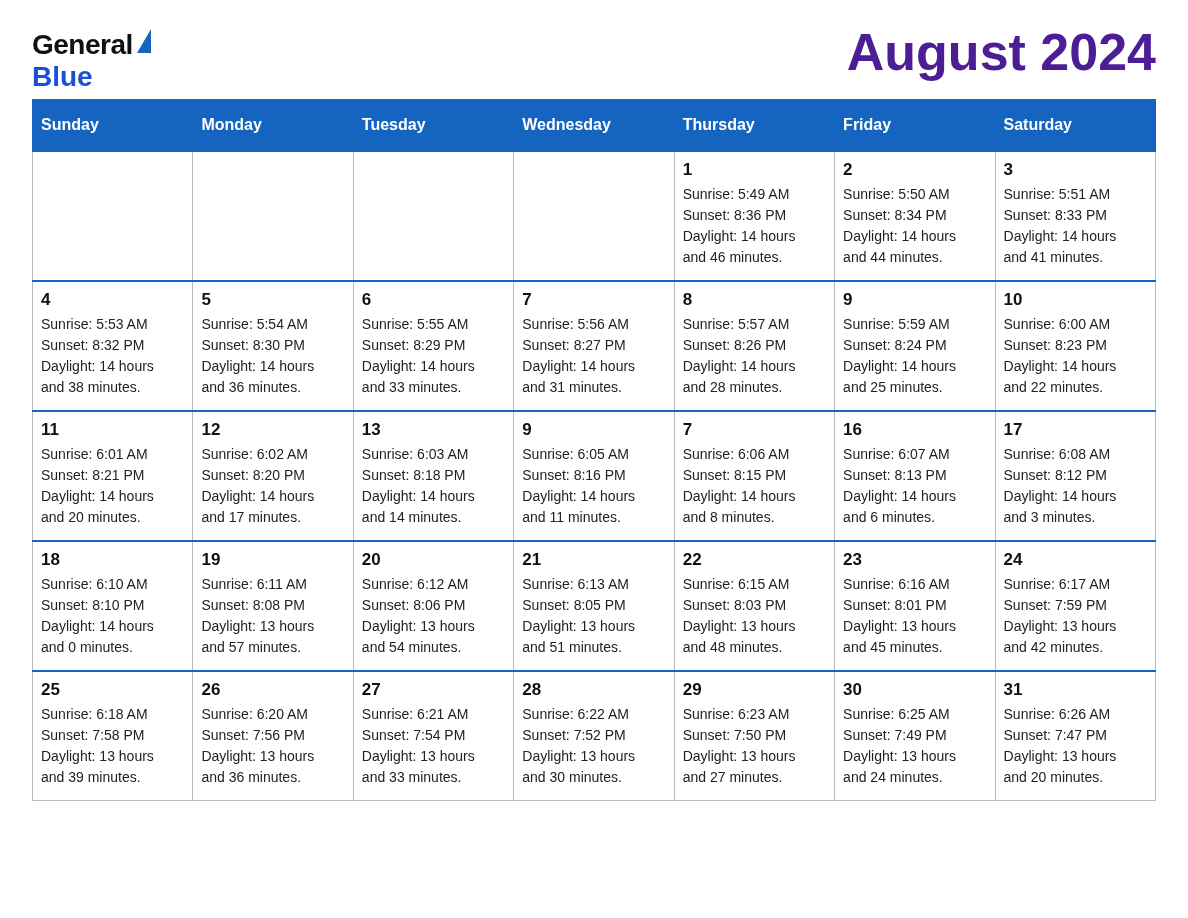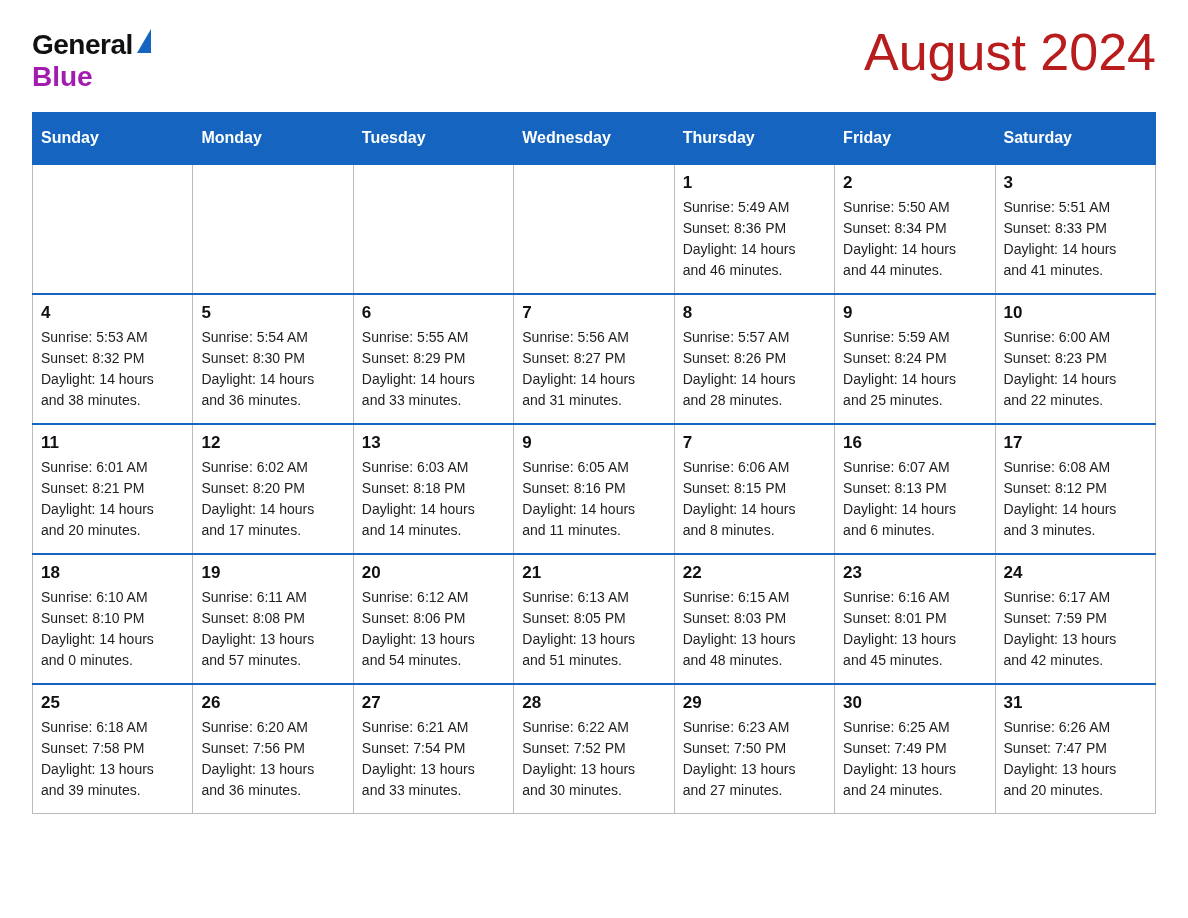--- a/index.html
+++ b/index.html
@@ -8,49 +8,49 @@
       background: #fff;
       color: #222;
       padding: 24px 32px;
       width: 1188px;
       min-height: 918px;
     }
     .header-area {
       display: flex;
       justify-content: space-between;
       align-items: flex-start;
-      margin-bottom: 19px;
+      margin-bottom: 6px;
     }
     .logo {
       display: flex;
       flex-direction: column;
       align-items: flex-start;
       padding-top: 6px;
     }
     .logo-general {
       font-size: 28px;
       font-weight: bold;
       color: #111;
       letter-spacing: -0.5px;
       line-height: 1.1;
     }
     .logo-blue {
       font-size: 28px;
       font-weight: bold;
-      color: #a21caf;
+      color: #1d4ed8;
       display: flex;
       align-items: center;
     }
     .title-area {
       text-align: right;
     }
     .month-title {
       font-size: 52px;
-      font-weight: normal;
-      color: #b91c1c;
+      font-weight: bold;
+      color: #4c1d95;
       line-height: 1.1;
     }
     .location-title {
       font-size: 22px;
       color: #333;
       margin-top: 4px;
     }
     .calendar-table {
       width: 100%;
       border-collapse: collapse;

